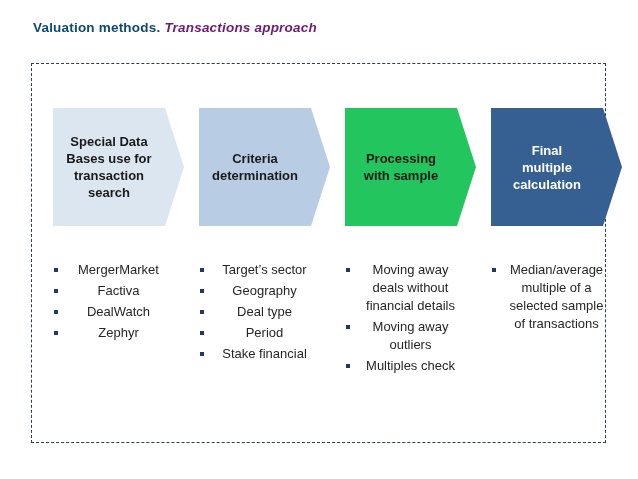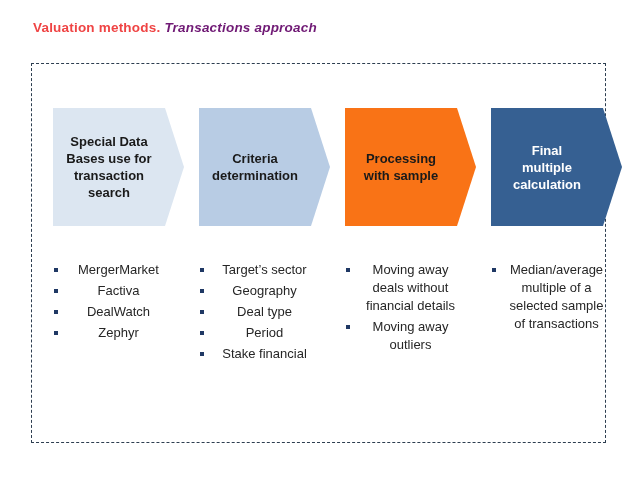--- a/index.html
+++ b/index.html
@@ -4,42 +4,42 @@
 <style>
   html,body{margin:0;padding:0;background:#ffffff;}
   .slide{
     position:relative;width:638px;height:479px;background:#ffffff;
     font-family:"Liberation Sans",sans-serif;overflow:hidden;
   }
   .title{
     position:absolute;left:33px;top:20px;
     font-size:13.5px;font-weight:bold;letter-spacing:.2px;white-space:nowrap;
   }
-  .title .prefix{color:#ef4444;margin-right:4px;}
+  .title .prefix{color:#0c4a6e;margin-right:4px;}
   .title .emph{color:#701a75;font-style:italic;}
   .frame{
     position:absolute;left:31px;top:63px;width:575px;height:380px;
     border:1px dashed #2d3e50;box-sizing:border-box;
   }
   .row{position:absolute;left:53px;display:flex;column-gap:15px;}
   .steps-row{top:108px;}
   .lists-row{top:261px;text-align:center;}
   .col{flex:0 0 131px;width:131px;}
   .arrow{
     height:118px;display:flex;align-items:center;justify-content:center;
     text-align:center;box-sizing:border-box;padding-right:19px;
     clip-path:polygon(0 0, 85.5% 0, 100% 50%, 85.5% 100%, 0 100%);
   }
   .arrow-label{
     font-size:13px;font-weight:bold;line-height:17px;
     white-space:pre-line;color:#1a1a1a;
   }
   .s1{background:#dce6f1;}
   .s2{background:#b8cce4;}
-  .s3{background:#f97316;}
+  .s3{background:#22c55e;}
   .s4{background:#366092;}
   .s4 .arrow-label{color:#ffffff;}
   ul.bullets{
     list-style:none;margin:0;padding:0 14px 0 0;
     font-size:13px;line-height:18px;color:#262626;
   }
   ul.bullets li{position:relative;padding-left:14px;margin-bottom:3px;}
   ul.bullets li::before{
     content:"";position:absolute;left:1px;top:7px;width:4px;height:4px;
     background:#1f3864;
@@ -93,20 +93,21 @@
         <li>Geography</li>
         <li>Deal type</li>
         <li>Period</li>
         <li>Stake financial</li>
       </ul>
     </div>
     <div class="col">
       <ul class="bullets">
         <li>Moving away deals without financial details</li>
         <li>Moving away outliers</li>
+        <li>Multiples check</li>
       </ul>
     </div>
     <div class="col">
       <ul class="bullets">
         <li>Median/average multiple of a selected sample of transactions</li>
       </ul>
     </div>
   </div>
 
 </div>

